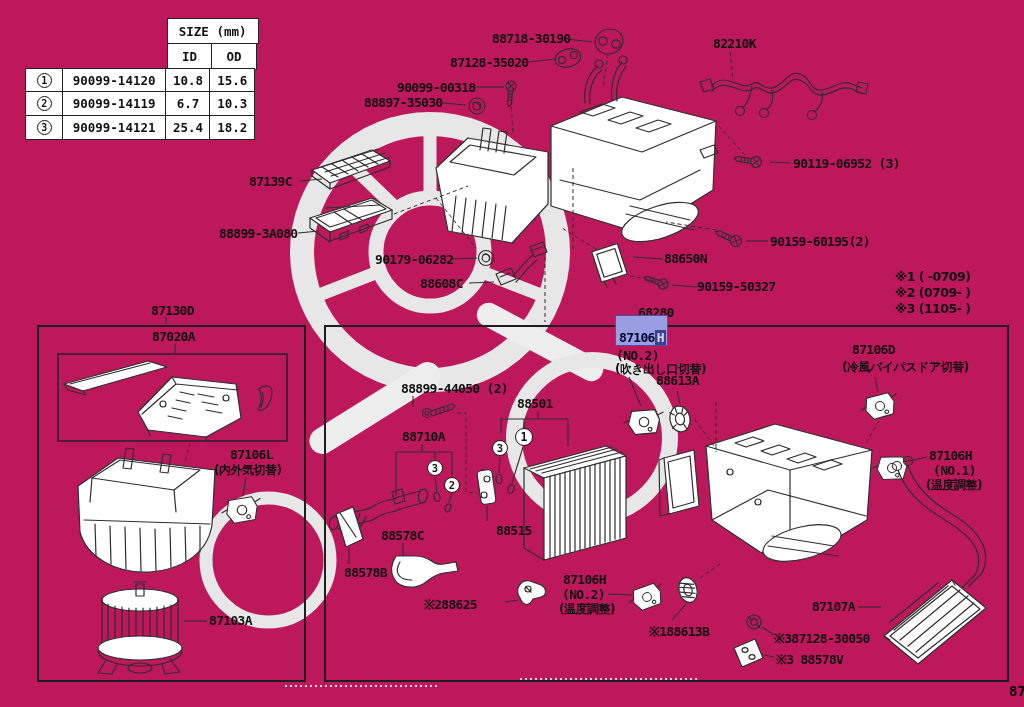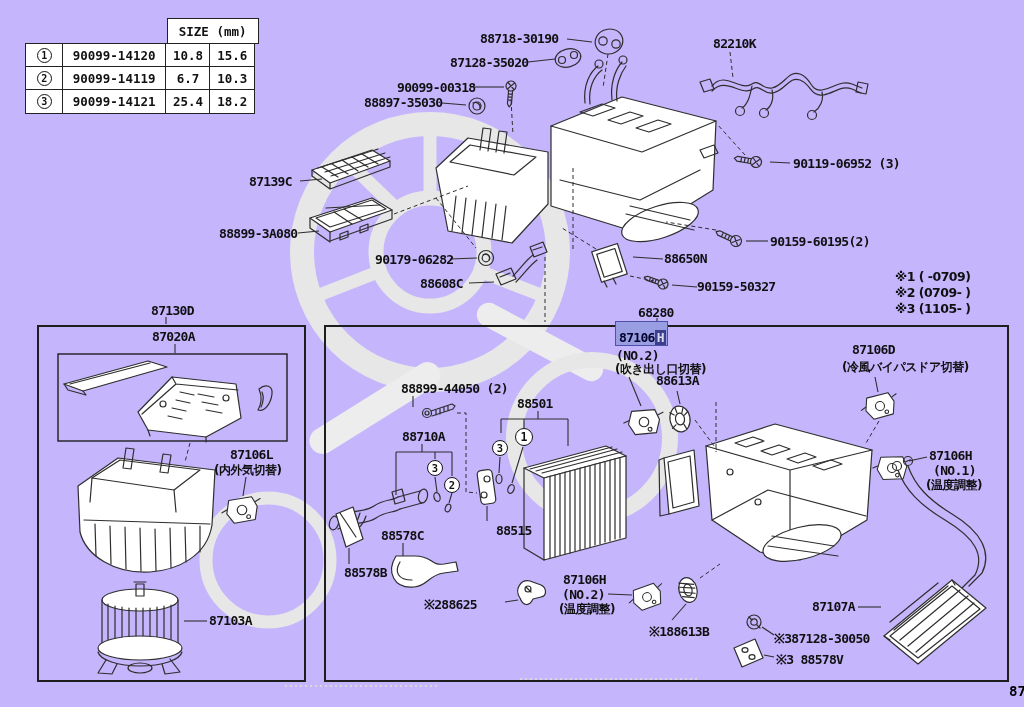--- a/index.html
+++ b/index.html
@@ -1,26 +1,26 @@
 <!DOCTYPE html>
 <html><head>
 <meta charset="utf-8">
 <style>
   html,body{margin:0;padding:0;background:#ffffff;}
-  #stage{position:relative;width:1024px;height:707px;background:#c4b5fd;overflow:hidden;
+  #stage{position:relative;width:1024px;height:707px;background:#be185d;overflow:hidden;
          font-family:"DejaVu Sans Mono",monospace;}
   svg{position:absolute;left:0;top:0;}
   .pn{position:absolute;font:700 13px "DejaVu Sans Mono",monospace;letter-spacing:-0.7px;
       color:#101010;white-space:nowrap;z-index:5;}
   .jp{position:absolute;font:700 12px "DejaVu Sans","Liberation Sans",sans-serif;
       color:#101010;white-space:nowrap;z-index:5;letter-spacing:-0.5px;}
   .note{position:absolute;font:700 12.5px "DejaVu Sans","Liberation Sans",sans-serif;
       letter-spacing:-0.5px;color:#101010;white-space:nowrap;z-index:5;}
   .code{position:absolute;font:700 14px "DejaVu Sans Mono",monospace;color:#000;z-index:5;margin-left:47px;}
-  .hl{background:#999de1;outline:1.5px solid #4d51a8;padding:8px 1px 0 3px;color:#00002a;text-align:center;}
+  .hl{background:#999de1;outline:1.5px solid #4d51a8;padding:14px 1px 0 3px;color:#00002a;text-align:center;}
   .hl-sfx{background:#3c3f8e;color:#d9daf2;padding:0 2px;}
   .marker{position:absolute;box-sizing:border-box;width:16px;height:16px;border:1.7px solid #141414;
       border-radius:50%;background:#fff;font:700 10.5px "DejaVu Sans Mono",monospace;color:#111;
       display:flex;align-items:center;justify-content:center;z-index:5;}
   .marker.big{width:18px;height:18px;font-size:11.5px;}
   
   .tbl{position:absolute;left:27px;top:20px;z-index:6;font:700 12.5px "DejaVu Sans Mono",monospace;color:#111;}
   .trow{display:flex;}
   .tc{box-sizing:border-box;border:1.7px solid #222;display:flex;align-items:center;
       justify-content:center;margin-left:-1.7px;margin-top:-1.7px;background:#fff;}
@@ -368,20 +368,25 @@
     <path d="M879,421 L866,443"></path>
   </g>
 </svg>
 
   <div class="tbl">
     <div class="trow">
       <div class="tc blank w143 h26"></div>
       <div class="tc w92 h26">SIZE (mm)</div>
     </div>
     <div class="trow">
+      <div class="tc blank w143 h27"></div>
+      <div class="tc w46 h27">ID</div>
+      <div class="tc w46 h27">OD</div>
+    </div>
+    <div class="trow">
       <div class="tc w38 h25">
           <span class="cnum">1</span>
         </div>
       <div class="tc w105 h25">90099-14120</div>
       <div class="tc w46 h25">10.8</div>
       <div class="tc w46 h25">15.6</div>
     </div>
     <div class="trow">
       <div class="tc w38 h25">
           <span class="cnum">2</span>
@@ -393,21 +398,21 @@
     <div class="trow">
       <div class="tc w38 h25">
           <span class="cnum">3</span>
         </div>
       <div class="tc w105 h25">90099-14121</div>
       <div class="tc w46 h25">25.4</div>
       <div class="tc w46 h25">18.2</div>
     </div>
   </div>
 
-  <div class="pn" style="left:480px;top:31px">88718-30190</div>
+  <div class="pn" style="left:492px;top:31px">88718-30190</div>
   <div class="pn" style="left:450px;top:55px">87128-35020</div>
   <div class="pn" style="left:397px;top:80px">90099-00318</div>
   <div class="pn" style="left:364px;top:95px">88897-35030</div>
   <div class="pn" style="left:713px;top:36px">82210K</div>
   <div class="pn" style="left:793px;top:156px">90119-06952 (3)</div>
   <div class="pn" style="left:249px;top:174px">87139C</div>
   <div class="pn" style="left:219px;top:226px">88899-3A080</div>
   <div class="pn" style="left:375px;top:252px">90179-06282</div>
   <div class="pn" style="left:420px;top:276px">88608C</div>
   <div class="pn" style="left:664px;top:251px">88650N</div>

